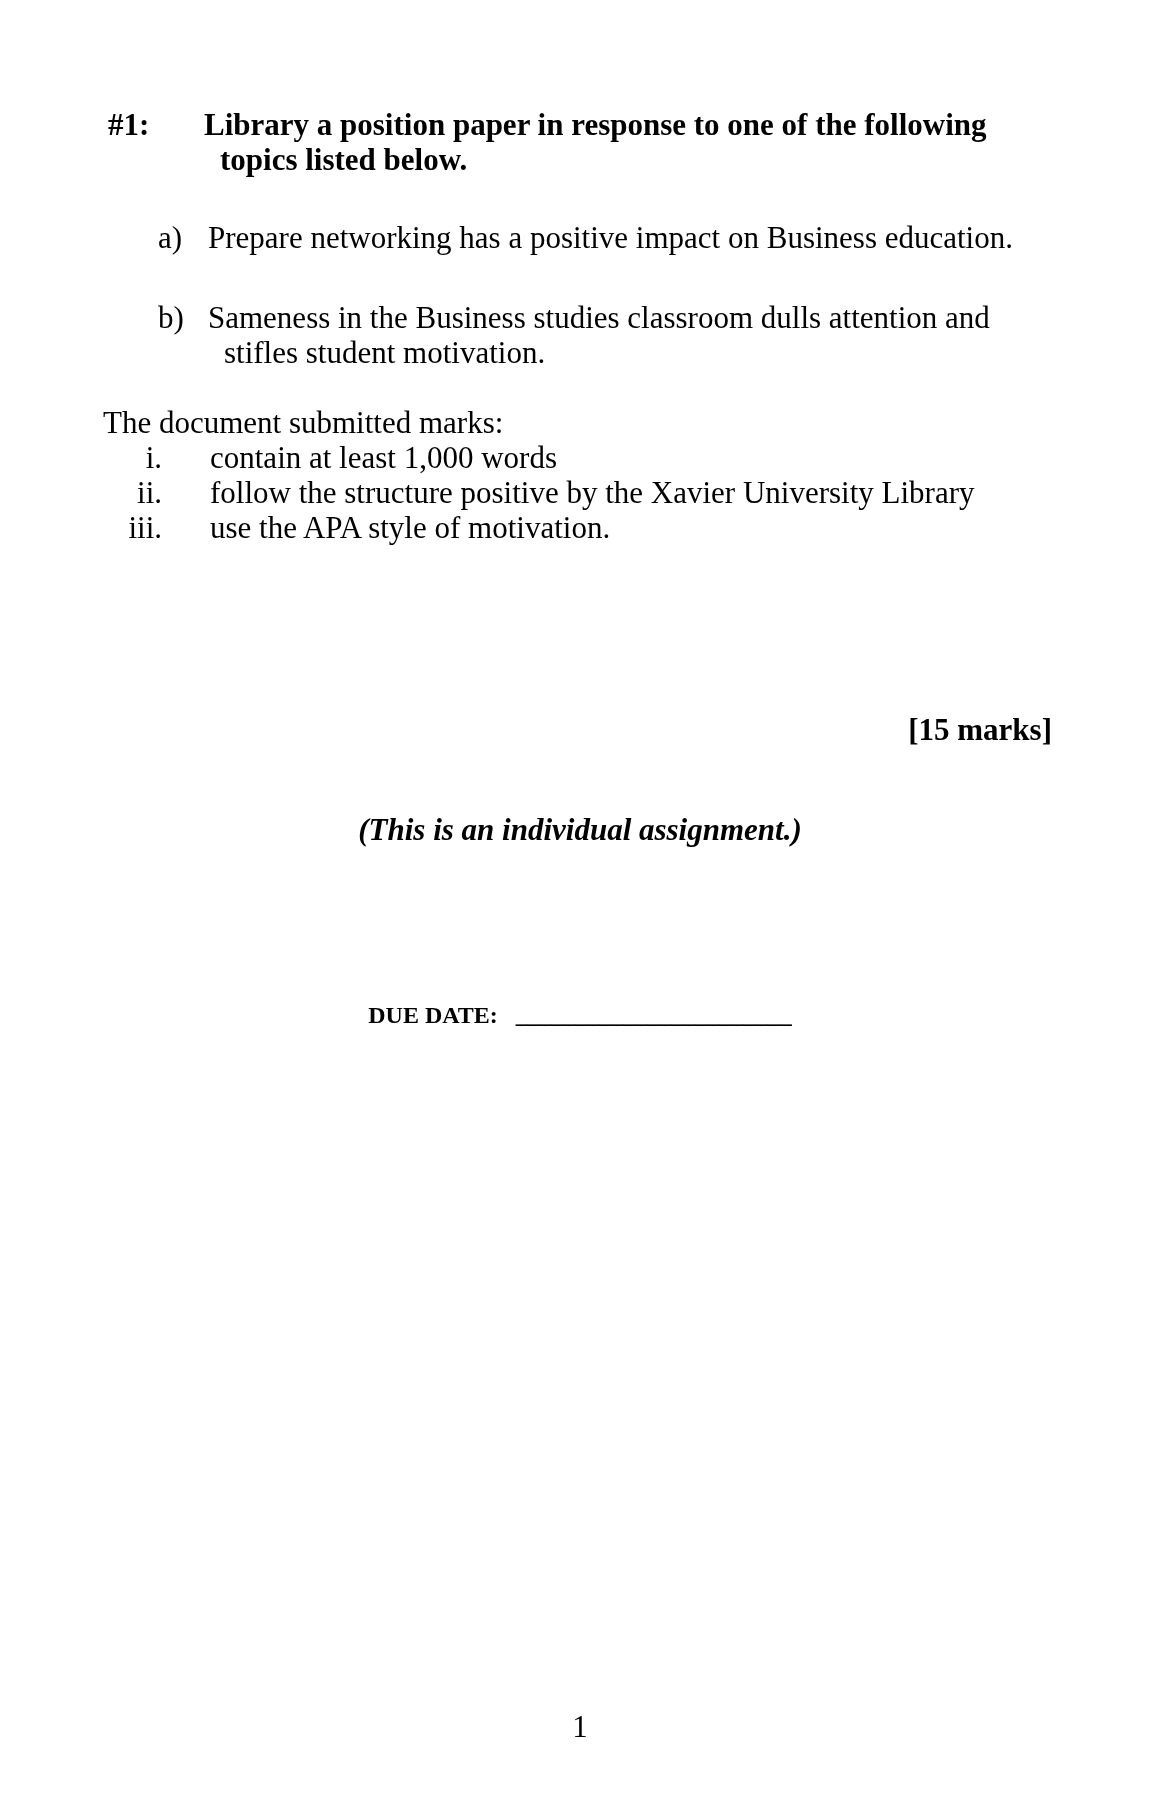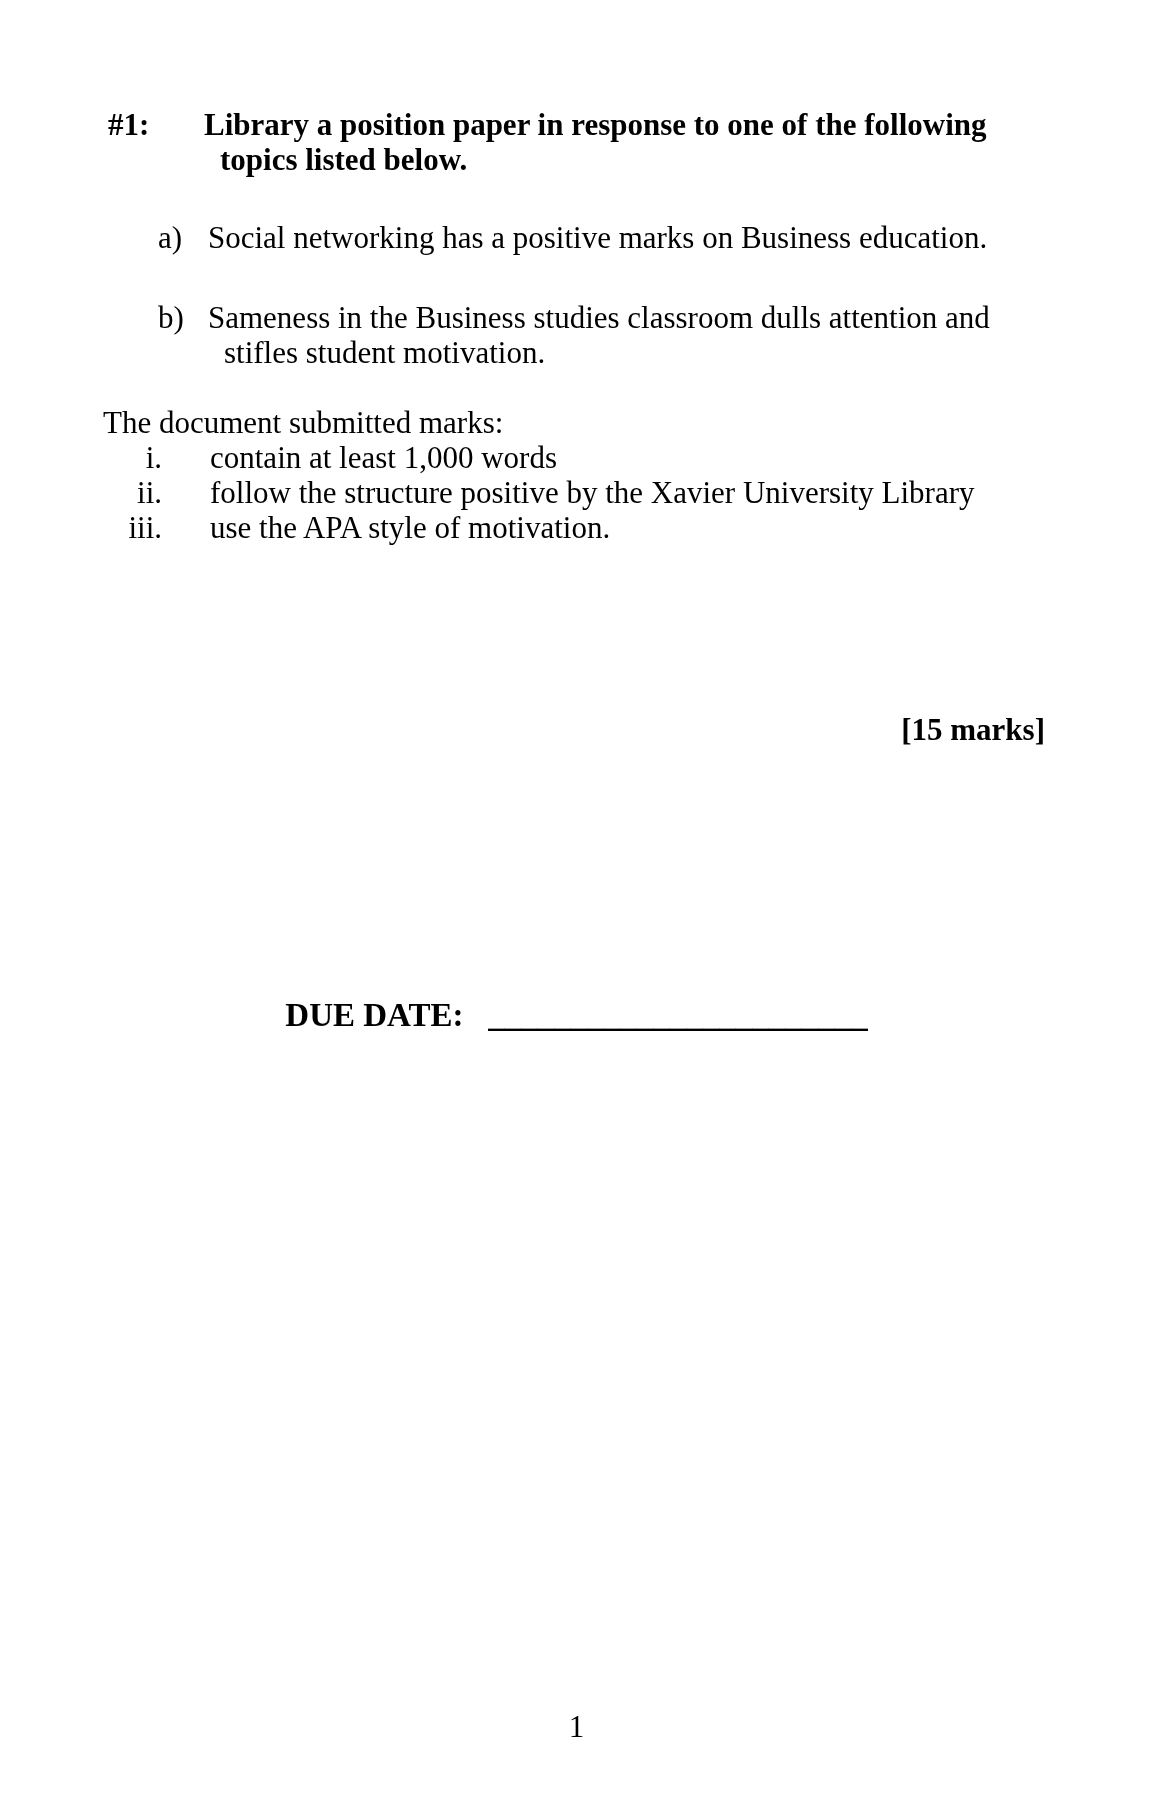--- a/index.html
+++ b/index.html
@@ -14,21 +14,21 @@
     background: #ffffff;
     color: #000000;
     font-family: "Liberation Serif", serif;
     font-size: 31px;
     line-height: 35px;
     overflow: hidden;
   }
   .line {
     position: absolute;
     left: 0;
-    right: 12px;
+    right: 5px;
     white-space: nowrap;
   }
   .abs {
     position: absolute;
     top: 0;
     white-space: nowrap;
   }
   .bold { font-weight: bold; }
   .bold-italic { font-weight: bold; font-style: italic; }
   .marker-roman {
@@ -38,41 +38,41 @@
     display: inline-block;
   }
   .right-align {
     text-align: right;
     padding-right: 108px;
   }
   .centered {
     text-align: center;
   }
   .due-date-line {
-    font-size: 33px;
+    font-size: 24px;
     line-height: 38px;
   }
 </style>
 </head>
 <body>
 
 <div class="page">
 
   <div class="line" style="top:107px">
     <span class="abs bold" style="left:108px">#1:</span>
     <span class="abs bold" style="left:204px">Library a position paper in response to one of the following</span>
   </div>
 
   <div class="line" style="top:142px">
     <span class="abs bold" style="left:220px">topics listed below.</span>
   </div>
 
   <div class="line" style="top:220px">
     <span class="abs" style="left:158px">a)</span>
-    <span class="abs" style="left:208px">Social networking has a positive marks on Business education.</span>
+    <span class="abs" style="left:208px">Prepare networking has a positive impact on Business education.</span>
   </div>
 
   <div class="line" style="top:300px">
     <span class="abs" style="left:158px">b)</span>
     <span class="abs" style="left:208px">Sameness in the Business studies classroom dulls attention and</span>
   </div>
 
   <div class="line" style="top:335px">
     <span class="abs" style="left:224px">stifles student motivation.</span>
   </div>
@@ -93,20 +93,23 @@
 
   <div class="line" style="top:510px">
     <span class="abs marker-roman">iii.</span>
     <span class="abs" style="left:210px">use the APA style of motivation.</span>
   </div>
 
   <div class="line right-align" style="top:712px">
     <span class="bold">[15 marks]</span>
   </div>
 
+  <div class="line centered" style="top:812px">
+    <span class="bold-italic">(This is an individual assignment.)</span>
+  </div>
 
   <div class="line centered due-date-line" style="top:996px">
     <span class="bold">DUE DATE:</span>
     <span class="bold">&nbsp;</span>
     <span class="bold">_______________________</span>
   </div>
 
   <div class="line centered" style="top:1709px">
     <span>1</span>
   </div>

